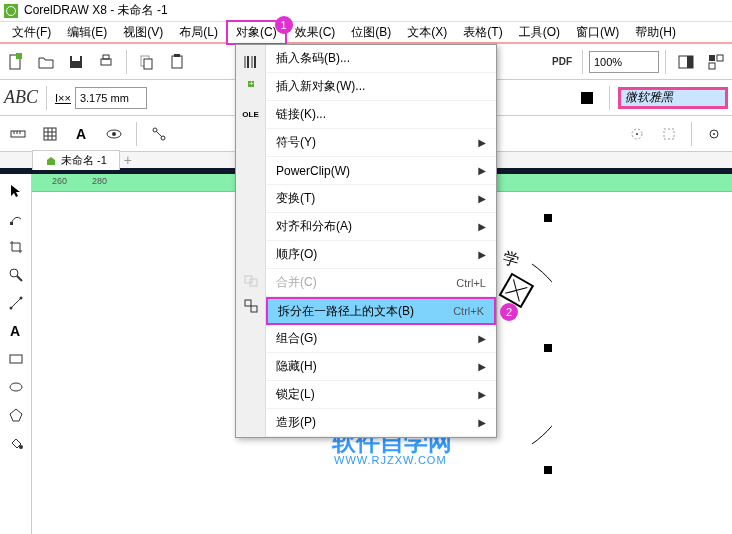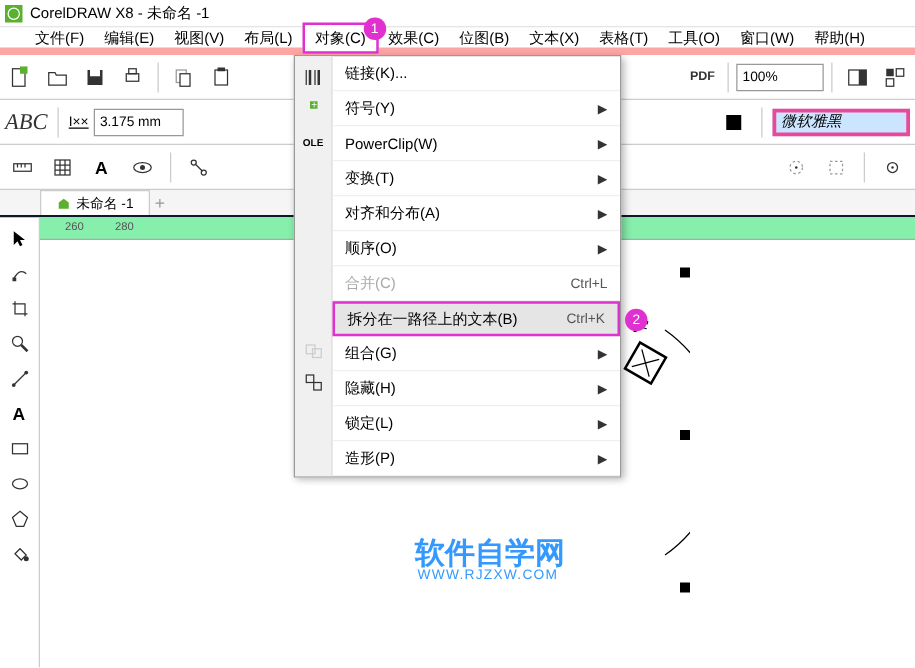--- a/index.html
+++ b/index.html
@@ -1,50 +1,50 @@
 <!DOCTYPE html>
 <html><head>
 <meta charset="utf-8">
 <style>
 * { margin: 0; padding: 0; box-sizing: border-box; font-family: "Microsoft YaHei", sans-serif; }
 body { background: #fff; width: 732px; height: 534px; overflow: hidden; position: relative; }
 .titlebar { height: 22px; background: #fff; border-bottom: 1px solid #ddd; display: flex; align-items: center; padding: 0 4px; font-size: 12px; }
 .logo { width: 14px; height: 14px; background: #5bb030; margin-right: 6px; position: relative; }
 .logo::after { content: ''; position: absolute; width: 8px; height: 8px; border: 1px solid #fff; border-radius: 50%; top: 2px; left: 2px; }
-.menubar { height: 22px; background: #fff; display: flex; align-items: center; padding: 0 20px; font-size: 12px; border-bottom: 6px solid #fca5a5; }
+.menubar { height: 22px; background: #fff; display: flex; align-items: center; padding: 0 4px; font-size: 12px; border-bottom: 2px solid #fca5a5; }
 .menu-item { padding: 2px 8px; cursor: pointer; position: relative; }
 .menu-item.highlighted { border: 2px solid #e030d0; background: #fff; text-align: center; }
 .callout { position: absolute; width: 18px; height: 18px; background: #e030d0; border-radius: 50%; color: #fff; font-size: 11px; display: flex; align-items: center; justify-content: center; top: -6px; right: -8px; z-index: 100; }
 .toolbar1 { height: 36px; background: #fff; border-bottom: 1px solid #ccc; display: flex; align-items: center; padding: 0 2px; gap: 2px; }
 .toolbar2 { height: 36px; background: #fff; border-bottom: 1px solid #ccc; display: flex; align-items: center; padding: 0 4px; gap: 4px; }
 .toolbar3 { height: 36px; background: #fff; border-bottom: 1px solid #ccc; display: flex; align-items: center; padding: 0 4px; gap: 4px; }
 .tool-btn { width: 28px; height: 28px; display: flex; align-items: center; justify-content: center; cursor: pointer; font-size: 16px; color: #333; }
 .tool-btn svg { width: 18px; height: 18px; }
 .separator { width: 1px; height: 24px; background: #ccc; margin: 0 4px; }
 .input-dim { width: 72px; height: 22px; border: 1px solid #999; font-size: 11px; padding: 0 4px; }
 .font-select { width: 110px; height: 22px; border: 3px solid #ec4899; background: #cce5ff; font-size: 12px; padding: 0 4px; color: #000; font-style: italic; }
 .zoom-select { width: 70px; height: 22px; border: 1px solid #999; font-size: 11px; padding: 0 4px; }
-.tabs { height: 22px; background: #f5f5f5; border-bottom: 2px solid #0f172a; display: flex; align-items: center; padding-left: 32px; }
+.tabs { height: 22px; background: #f5f5f5; border-bottom: 6px solid #0f172a; display: flex; align-items: center; padding-left: 32px; }
 .tab { height: 20px; padding: 0 12px; background: #fff; border: 1px solid #ccc; border-bottom: none; font-size: 11px; display: flex; align-items: center; gap: 4px; }
 .tab-close { width: 16px; height: 16px; display: flex; align-items: center; justify-content: center; cursor: pointer; font-size: 14px; color: #999; }
 .content { display: flex; height: calc(534px - 22px - 22px - 36px - 36px - 36px - 22px); position: relative; }
 .left-tools { width: 32px; background: #fff; border-right: 1px solid #ccc; display: flex; flex-direction: column; align-items: center; padding-top: 4px; gap: 2px; }
 .ltool { width: 26px; height: 26px; display: flex; align-items: center; justify-content: center; cursor: pointer; }
 .ltool svg { width: 16px; height: 16px; }
 .canvas { flex: 1; background: #fff; position: relative; overflow: hidden; }
 .ruler-h { position: absolute; top: 0; left: 0; right: 0; height: 18px; background: #86efac; border-bottom: 1px solid #aaa; font-size: 9px; color: #555; }
 .ruler-mark { position: absolute; top: 2px; }
 .dropdown { position: absolute; top: 44px; left: 235px; width: 262px; background: #fff; border: 1px solid #999; box-shadow: 2px 2px 6px rgba(0,0,0,0.3); z-index: 50; }
 .dropdown-inner { display: flex; }
 .dropdown-iconcol { width: 30px; background: #f0f0f0; border-right: 1px solid #ddd; padding-top: 4px; display: flex; flex-direction: column; align-items: center; }
 .dd-icon { width: 24px; height: 26px; display: flex; align-items: center; justify-content: center; font-size: 12px; }
 .dropdown-items { flex: 1; }
 .dd-item { height: 28px; display: flex; align-items: center; padding: 0 10px; font-size: 12px; cursor: pointer; justify-content: space-between; border-bottom: 1px solid #f0f0f0; }
 .dd-item.disabled { color: #aaa; }
-.dd-item.highlighted { background: #e5e5e5; border: 2px solid #e030d0; position: relative; }
+.dd-item.highlighted { background: #7dd3fc; border: 2px solid #e030d0; position: relative; }
 .dd-arrow { font-size: 10px; color: #333; }
 .dd-shortcut { font-size: 11px; color: #555; }
 .canvas-obj { position: absolute; }
 .handle { width: 8px; height: 8px; background: #000; position: absolute; }
 .watermark { position: absolute; color: #3399ff; font-size: 24px; font-weight: bold; }
 .watermark-url { position: absolute; color: #3399ff; font-size: 11px; letter-spacing: 1px; text-align: center; }
 .abc-text { font-family: cursive; font-style: italic; font-size: 18px; color: #333; }
 </style>
 </head>
 <body>
@@ -329,20 +329,26 @@
         </div>
       <div class="dd-icon">
           <svg width="16" height="16">
             <rect x="2" y="2" width="6" height="6" fill="none" stroke="#333"></rect>
             <rect x="8" y="8" width="6" height="6" fill="none" stroke="#333"></rect>
           </svg>
         </div>
     </div>
     <div class="dropdown-items">
       <div class="dd-item">
+          <span>插入条码(B)...</span>
+        </div>
+      <div class="dd-item">
+          <span>插入新对象(W)...</span>
+        </div>
+      <div class="dd-item">
           <span>链接(K)...</span>
         </div>
       <div class="dd-item">
           <span>符号(Y)</span>
           <span class="dd-arrow">▶</span>
         </div>
       <div class="dd-item">
           <span>PowerClip(W)</span>
           <span class="dd-arrow">▶</span>
         </div>

